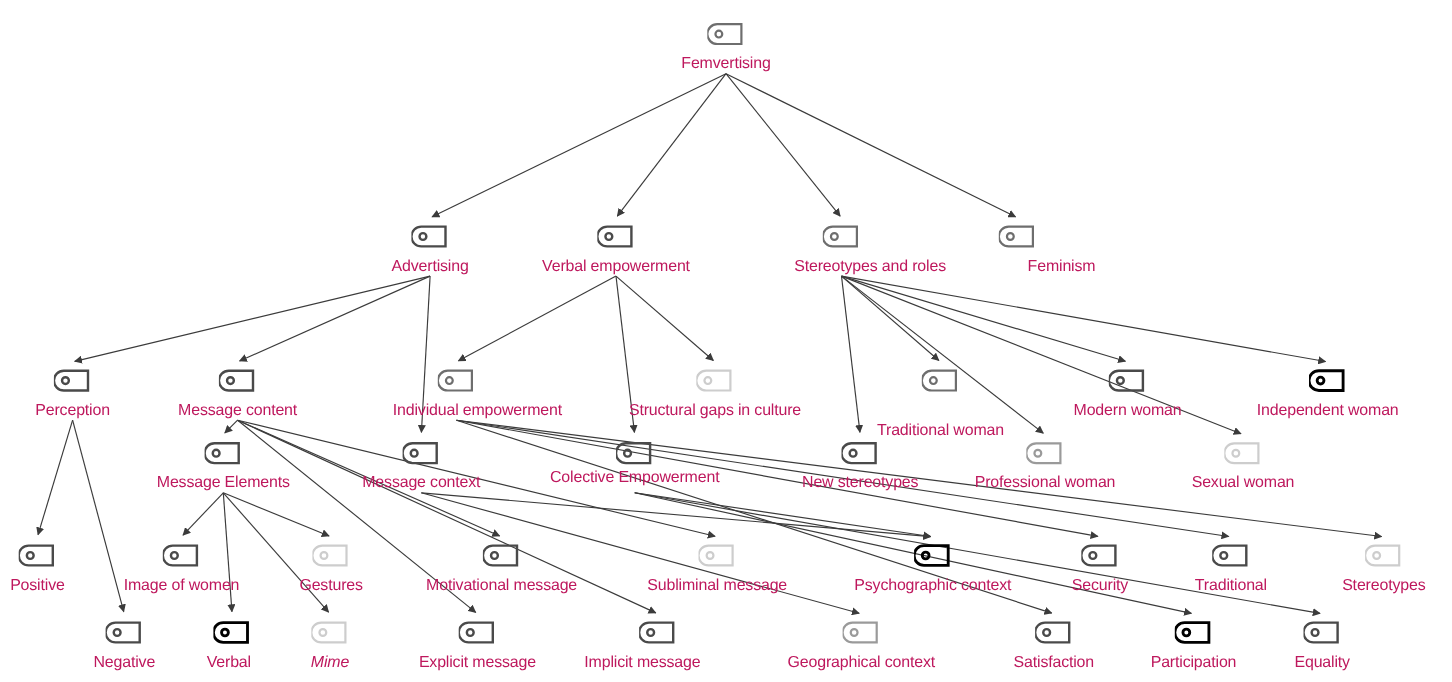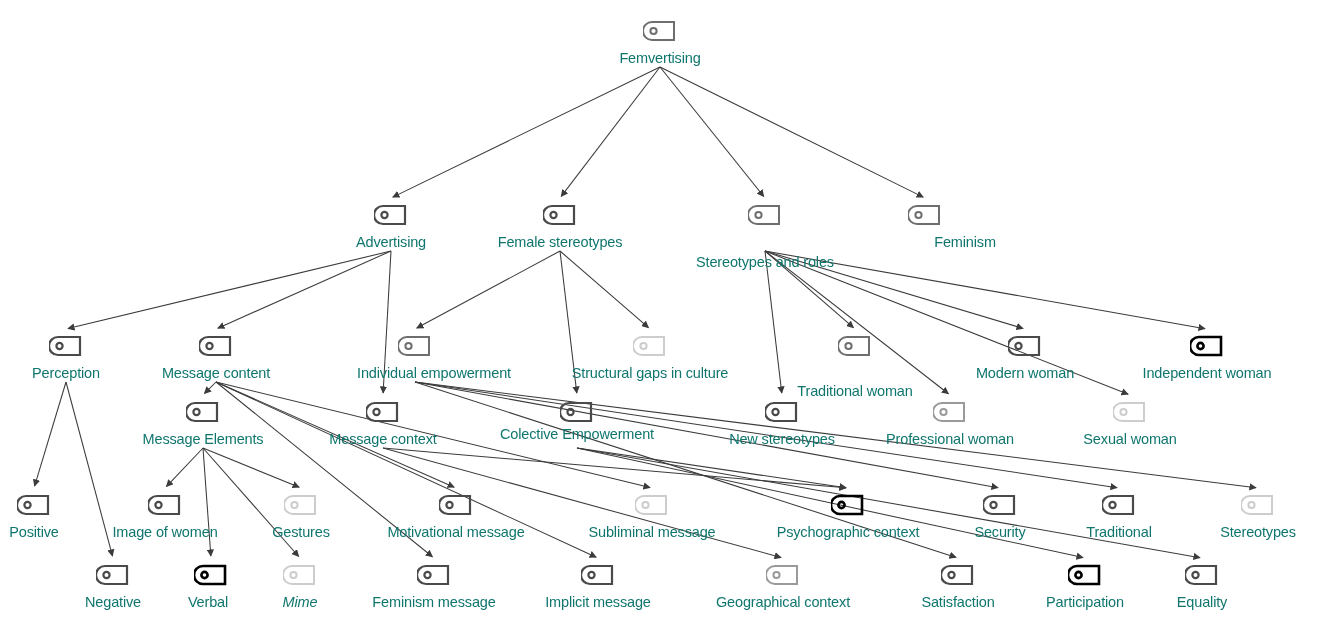--- a/index.html
+++ b/index.html
@@ -4,21 +4,21 @@
 <style>
   html,body{margin:0;padding:0;background:#ffffff;}
   body{width:1320px;height:620px;overflow:hidden;
        font-family:"Liberation Sans","DejaVu Sans",sans-serif;}
   #canvas{position:relative;width:1320px;height:620px;background:#fff;}
   svg.layer{position:absolute;left:0;top:0;width:1320px;height:620px;}
   .nodelabel{
     position:absolute;
     font-family:"Liberation Sans","DejaVu Sans",sans-serif;
     font-size:14.5px;
-    color:#0f766e;
+    color:#be185d;
     white-space:nowrap;
     transform:translateX(-50%);
     letter-spacing:-0.15px;
   }
   .tagicon{position:absolute;transform:translateX(-50%);}
 </style>
 </head>
 <body>
 
 <div id="canvas">
@@ -75,26 +75,26 @@
       <div class="nodelabel" style="left: 660px; top: 50px;">Femvertising</div>
       <div class="tagicon" style="left: 391px; top: 204px;"><svg width="34" height="22" viewBox="0 0 34 22" xmlns="http://www.w3.org/2000/svg">
           <path d="M9 2 H31 V20 H9 A7 7 0 0 1 9 2 Z" fill="none" stroke="#4a4a4a" stroke-width="2.2"></path>
           <circle cx="10.5" cy="11" r="3.1" fill="none" stroke="#4a4a4a" stroke-width="2.2"></circle>
         </svg></div>
       <div class="nodelabel" style="left: 391px; top: 234px;">Advertising</div>
       <div class="tagicon" style="left: 560px; top: 204px;"><svg width="34" height="22" viewBox="0 0 34 22" xmlns="http://www.w3.org/2000/svg">
           <path d="M9 2 H31 V20 H9 A7 7 0 0 1 9 2 Z" fill="none" stroke="#4a4a4a" stroke-width="2.2"></path>
           <circle cx="10.5" cy="11" r="3.1" fill="none" stroke="#4a4a4a" stroke-width="2.2"></circle>
         </svg></div>
-      <div class="nodelabel" style="left: 560px; top: 234px;">Female stereotypes</div>
+      <div class="nodelabel" style="left: 560px; top: 234px;">Verbal empowerment</div>
       <div class="tagicon" style="left: 765px; top: 204px;"><svg width="34" height="22" viewBox="0 0 34 22" xmlns="http://www.w3.org/2000/svg">
           <path d="M9 2 H31 V20 H9 A7 7 0 0 1 9 2 Z" fill="none" stroke="#6e6e6e" stroke-width="2"></path>
           <circle cx="10.5" cy="11" r="3.1" fill="none" stroke="#6e6e6e" stroke-width="2"></circle>
         </svg></div>
-      <div class="nodelabel" style="left: 765px; top: 234px; margin-top: 20px;">Stereotypes and roles</div>
+      <div class="nodelabel" style="left: 791px; top: 234px;">Stereotypes and roles</div>
       <div class="tagicon" style="left: 925px; top: 204px;"><svg width="34" height="22" viewBox="0 0 34 22" xmlns="http://www.w3.org/2000/svg">
           <path d="M9 2 H31 V20 H9 A7 7 0 0 1 9 2 Z" fill="none" stroke="#6e6e6e" stroke-width="2"></path>
           <circle cx="10.5" cy="11" r="3.1" fill="none" stroke="#6e6e6e" stroke-width="2"></circle>
         </svg></div>
       <div class="nodelabel" style="left: 965px; top: 234px;">Feminism</div>
       <div class="tagicon" style="left: 66px; top: 335px;"><svg width="34" height="22" viewBox="0 0 34 22" xmlns="http://www.w3.org/2000/svg">
           <path d="M9 2 H31 V20 H9 A7 7 0 0 1 9 2 Z" fill="none" stroke="#4a4a4a" stroke-width="2.2"></path>
           <circle cx="10.5" cy="11" r="3.1" fill="none" stroke="#4a4a4a" stroke-width="2.2"></circle>
         </svg></div>
       <div class="nodelabel" style="left: 66px; top: 365px;">Perception</div>
@@ -215,26 +215,26 @@
       <div class="nodelabel" style="left: 208px; top: 594px;">Verbal</div>
       <div class="tagicon" style="left: 300px; top: 564px;"><svg width="34" height="22" viewBox="0 0 34 22" xmlns="http://www.w3.org/2000/svg">
           <path d="M9 2 H31 V20 H9 A7 7 0 0 1 9 2 Z" fill="none" stroke="#cdcdcd" stroke-width="2"></path>
           <circle cx="10.5" cy="11" r="3.1" fill="none" stroke="#cdcdcd" stroke-width="2"></circle>
         </svg></div>
       <div class="nodelabel" style="left: 300px; top: 594px; font-style: italic;">Mime</div>
       <div class="tagicon" style="left: 434px; top: 564px;"><svg width="34" height="22" viewBox="0 0 34 22" xmlns="http://www.w3.org/2000/svg">
           <path d="M9 2 H31 V20 H9 A7 7 0 0 1 9 2 Z" fill="none" stroke="#4a4a4a" stroke-width="2.2"></path>
           <circle cx="10.5" cy="11" r="3.1" fill="none" stroke="#4a4a4a" stroke-width="2.2"></circle>
         </svg></div>
-      <div class="nodelabel" style="left: 434px; top: 594px;">Feminism message</div>
+      <div class="nodelabel" style="left: 434px; top: 594px;">Explicit message</div>
       <div class="tagicon" style="left: 598px; top: 564px;"><svg width="34" height="22" viewBox="0 0 34 22" xmlns="http://www.w3.org/2000/svg">
           <path d="M9 2 H31 V20 H9 A7 7 0 0 1 9 2 Z" fill="none" stroke="#4a4a4a" stroke-width="2.2"></path>
           <circle cx="10.5" cy="11" r="3.1" fill="none" stroke="#4a4a4a" stroke-width="2.2"></circle>
         </svg></div>
-      <div class="nodelabel" style="left: 598px; top: 594px;">Implicit message</div>
+      <div class="nodelabel" style="left: 584px; top: 594px;">Implicit message</div>
       <div class="tagicon" style="left: 783px; top: 564px;"><svg width="34" height="22" viewBox="0 0 34 22" xmlns="http://www.w3.org/2000/svg">
           <path d="M9 2 H31 V20 H9 A7 7 0 0 1 9 2 Z" fill="none" stroke="#9a9a9a" stroke-width="2"></path>
           <circle cx="10.5" cy="11" r="3.1" fill="none" stroke="#9a9a9a" stroke-width="2"></circle>
         </svg></div>
       <div class="nodelabel" style="left: 783px; top: 594px;">Geographical context</div>
       <div class="tagicon" style="left: 958px; top: 564px;"><svg width="34" height="22" viewBox="0 0 34 22" xmlns="http://www.w3.org/2000/svg">
           <path d="M9 2 H31 V20 H9 A7 7 0 0 1 9 2 Z" fill="none" stroke="#4a4a4a" stroke-width="2.2"></path>
           <circle cx="10.5" cy="11" r="3.1" fill="none" stroke="#4a4a4a" stroke-width="2.2"></circle>
         </svg></div>
       <div class="nodelabel" style="left: 958px; top: 594px;">Satisfaction</div>

